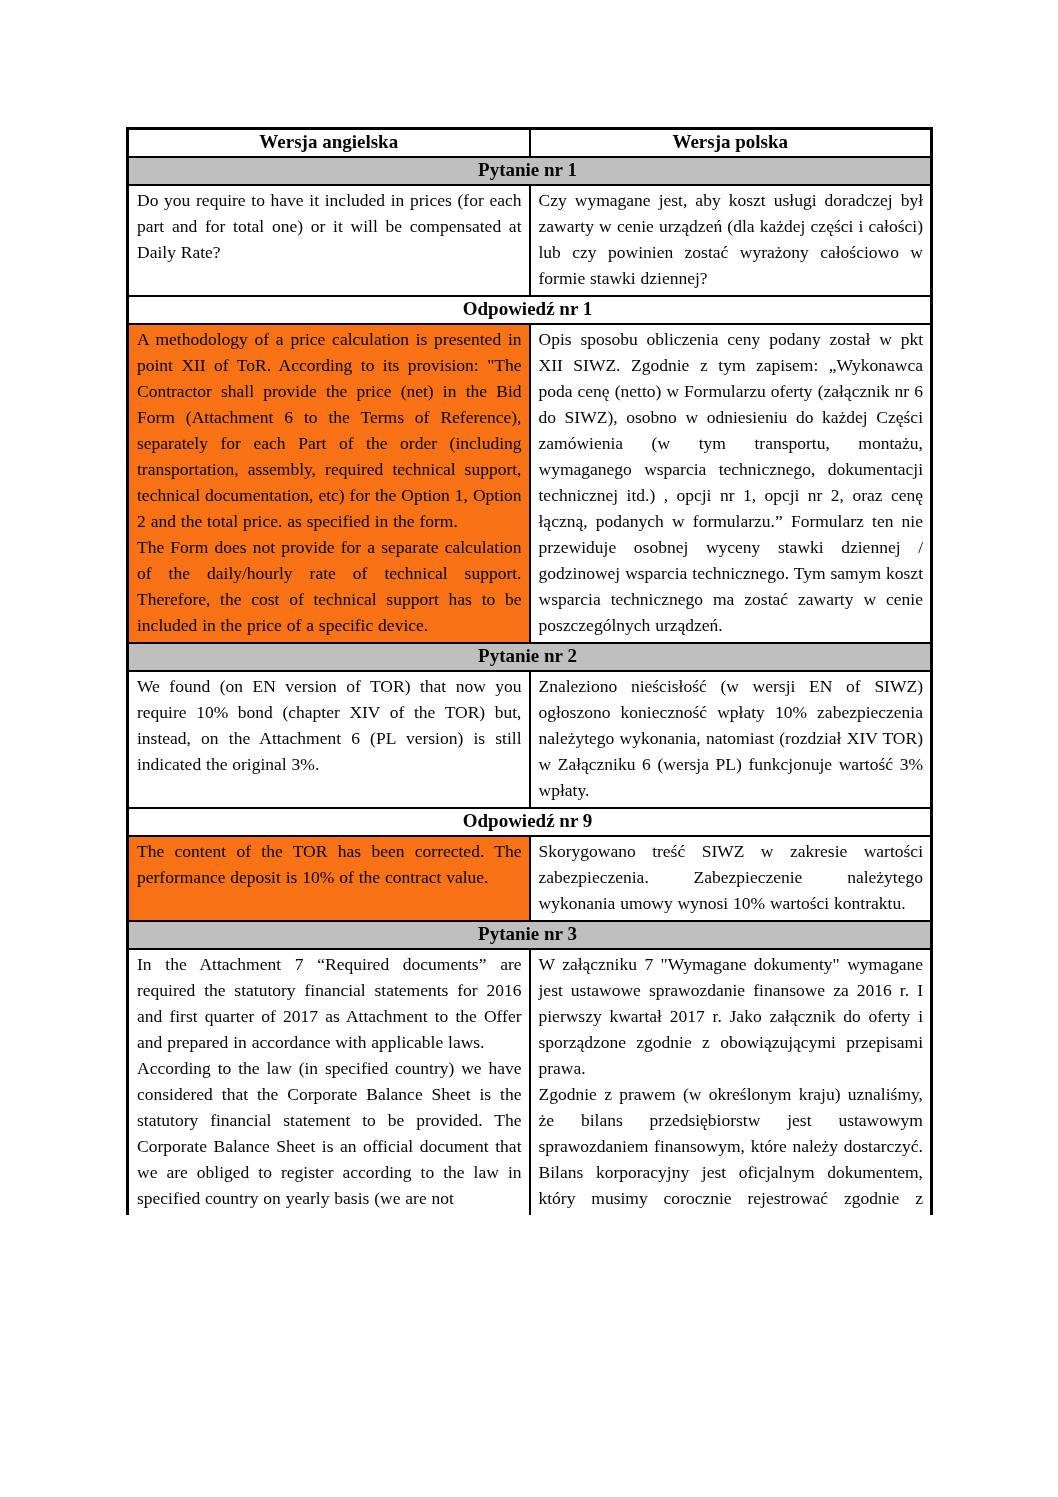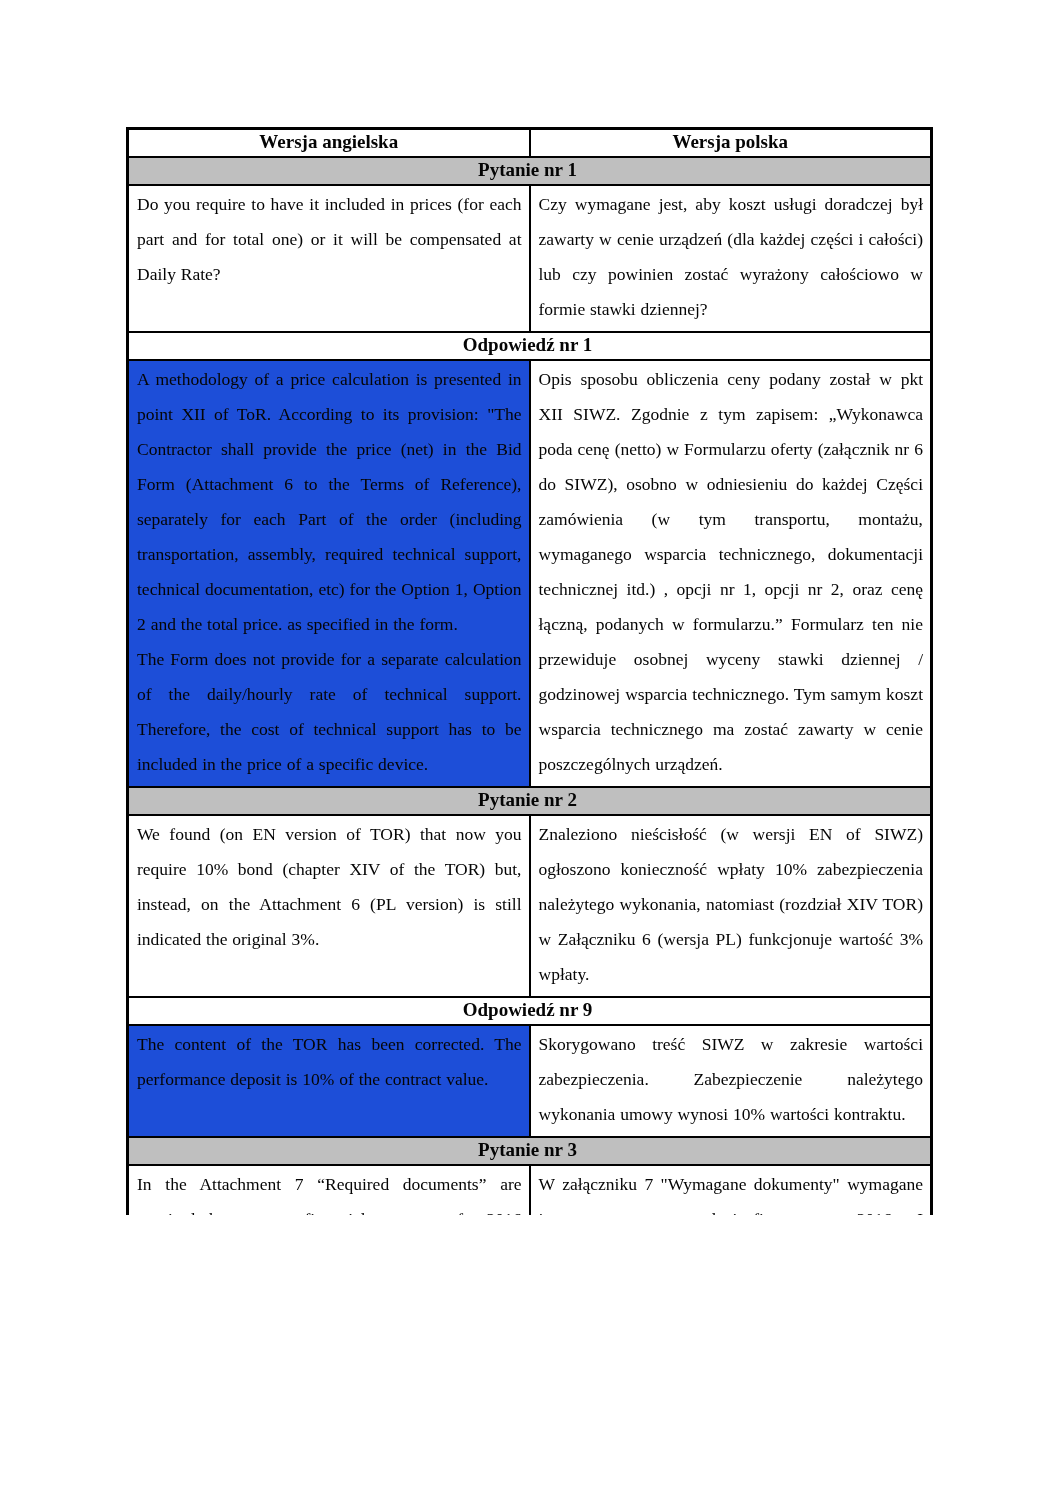--- a/index.html
+++ b/index.html
@@ -33,27 +33,27 @@
   td.band{
     font-weight:bold;
     text-align:center;
     font-size:19px;
     padding:1px 4px 3px 0;
     background:#ffffff;
   }
   td.band.gray{background:#bfbfbf;}
   td.cell{
     font-size:17.5px;
-    line-height:35px;
+    line-height:26px;
     text-align:justify;
     padding:1px 7px 4px 8px;
     white-space:pre-line;
     word-spacing:0.5px;
   }
-  td.cell.green{background:#1d4ed8;}
+  td.cell.green{background:#f97316;}
 
   
   .footer-fe{
     position:absolute;left:150px;top:1348px;
     display:flex;align-items:center;
     font-family:"Liberation Sans", sans-serif;
     color:#3c3c3b;
     flex-direction:column;
   }
   .fe-flag{display:block;}

